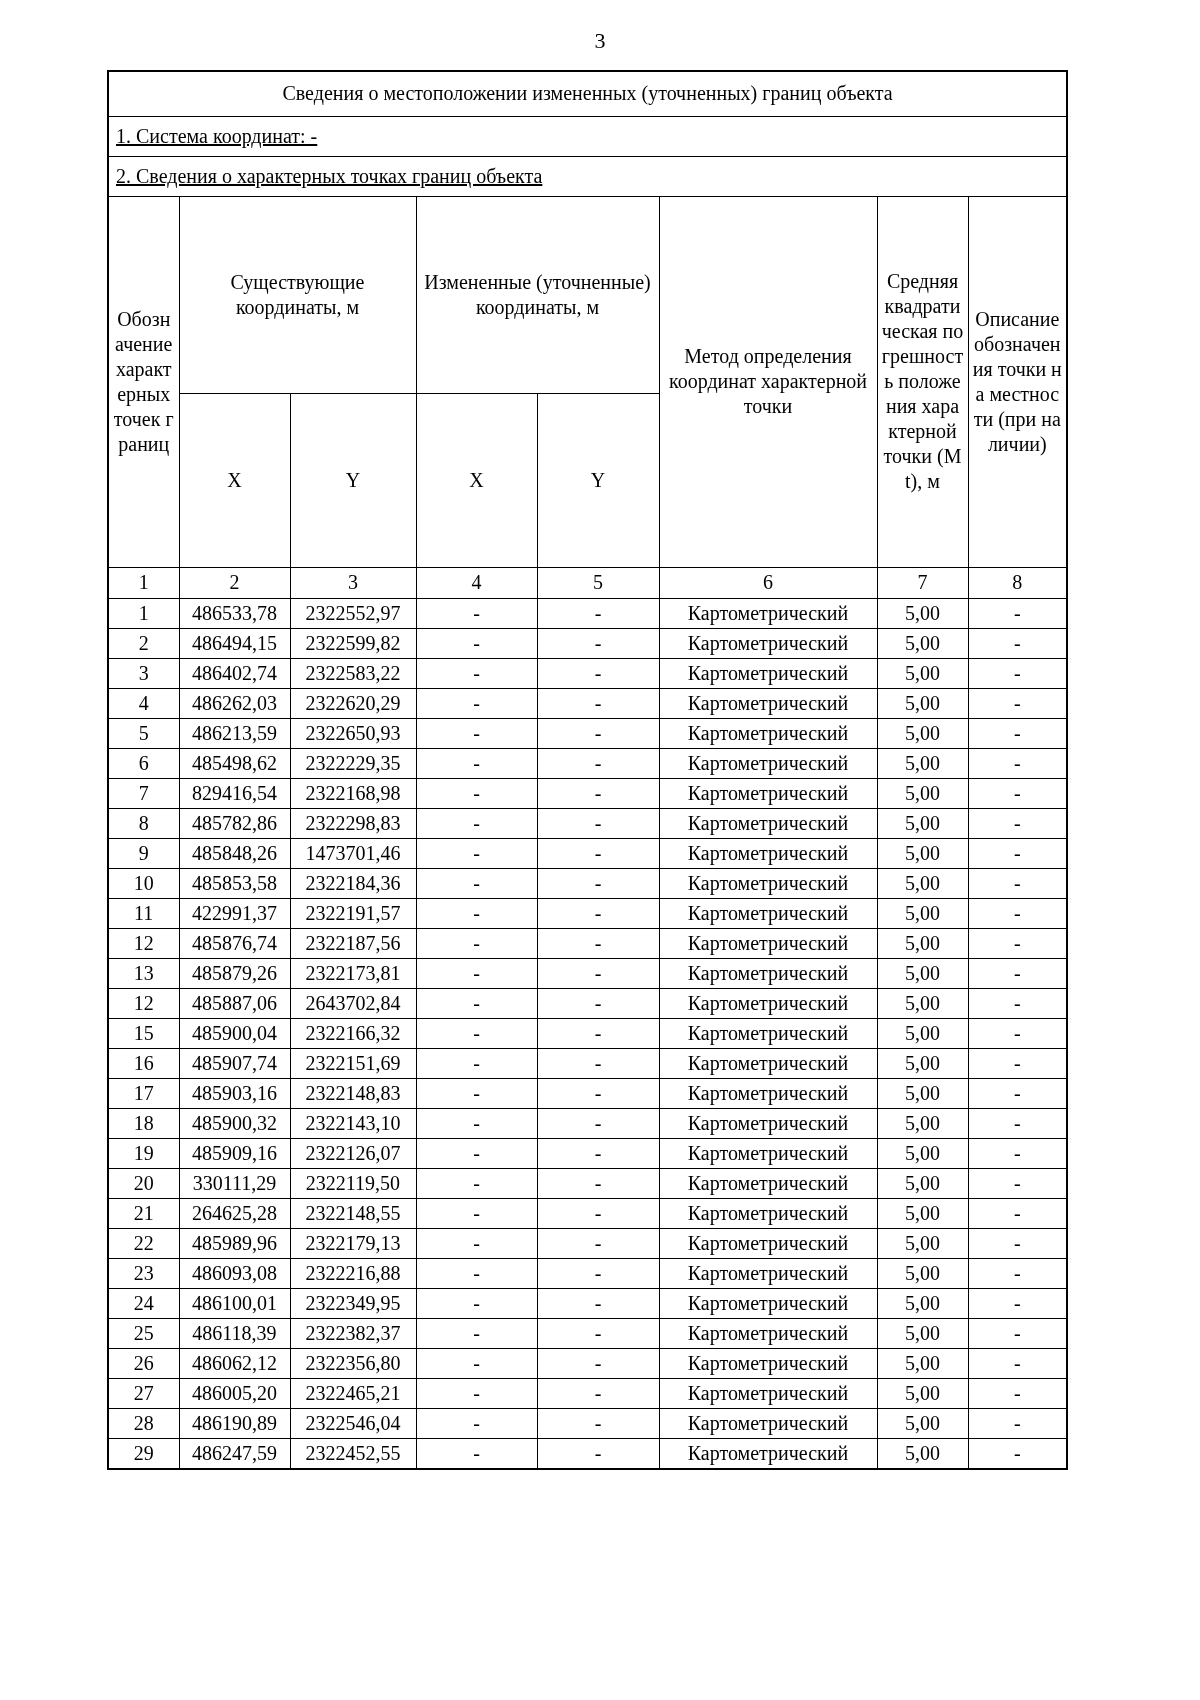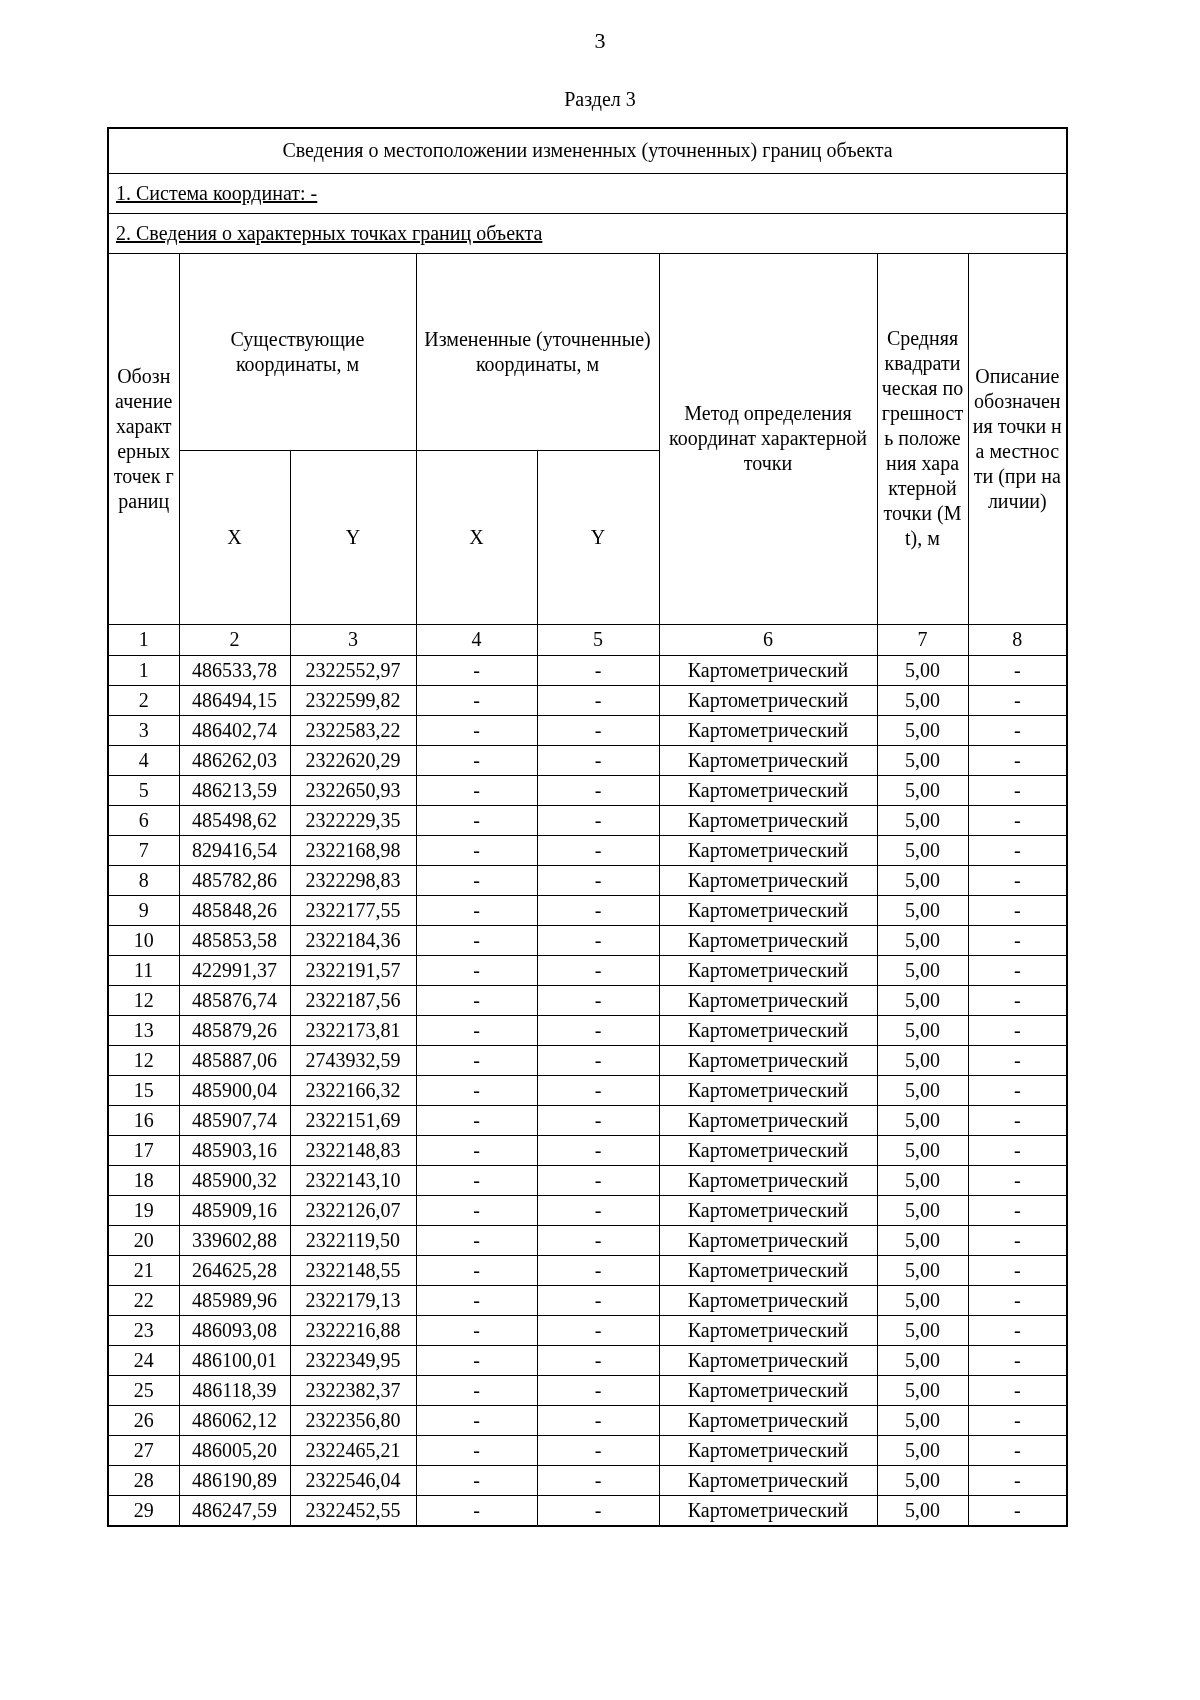--- a/index.html
+++ b/index.html
@@ -52,21 +52,20 @@
   tr.r-data { height: 29px; }
   td.break { word-break: break-all; padding: 2px 6px; }
 </style>
 </head>
 <body>
 
 <div class="page">
 
   <div class="page-number">3</div>
 
-  <div class="section-title">Раздел 3</div>
 
   <table class="doc-table">
     <colgroup>
       <col style="width:71px">
       <col style="width:111px">
       <col style="width:126px">
       <col style="width:121px">
       <col style="width:122px">
       <col style="width:218px">
       <col style="width:91px">
@@ -184,21 +183,21 @@
           <td>2322298,83</td>
           <td>-</td>
           <td>-</td>
           <td>Картометрический</td>
           <td>5,00</td>
           <td>-</td>
         </tr>
         <tr class="r-data">
           <td>9</td>
           <td>485848,26</td>
-          <td>2322177,55</td>
+          <td>1473701,46</td>
           <td>-</td>
           <td>-</td>
           <td>Картометрический</td>
           <td>5,00</td>
           <td>-</td>
         </tr>
         <tr class="r-data">
           <td>10</td>
           <td>485853,58</td>
           <td>2322184,36</td>
@@ -234,21 +233,21 @@
           <td>2322173,81</td>
           <td>-</td>
           <td>-</td>
           <td>Картометрический</td>
           <td>5,00</td>
           <td>-</td>
         </tr>
         <tr class="r-data">
           <td>12</td>
           <td>485887,06</td>
-          <td>2743932,59</td>
+          <td>2643702,84</td>
           <td>-</td>
           <td>-</td>
           <td>Картометрический</td>
           <td>5,00</td>
           <td>-</td>
         </tr>
         <tr class="r-data">
           <td>15</td>
           <td>485900,04</td>
           <td>2322166,32</td>
@@ -293,21 +292,21 @@
           <td>485909,16</td>
           <td>2322126,07</td>
           <td>-</td>
           <td>-</td>
           <td>Картометрический</td>
           <td>5,00</td>
           <td>-</td>
         </tr>
         <tr class="r-data">
           <td>20</td>
-          <td>339602,88</td>
+          <td>330111,29</td>
           <td>2322119,50</td>
           <td>-</td>
           <td>-</td>
           <td>Картометрический</td>
           <td>5,00</td>
           <td>-</td>
         </tr>
         <tr class="r-data">
           <td>21</td>
           <td>264625,28</td>

